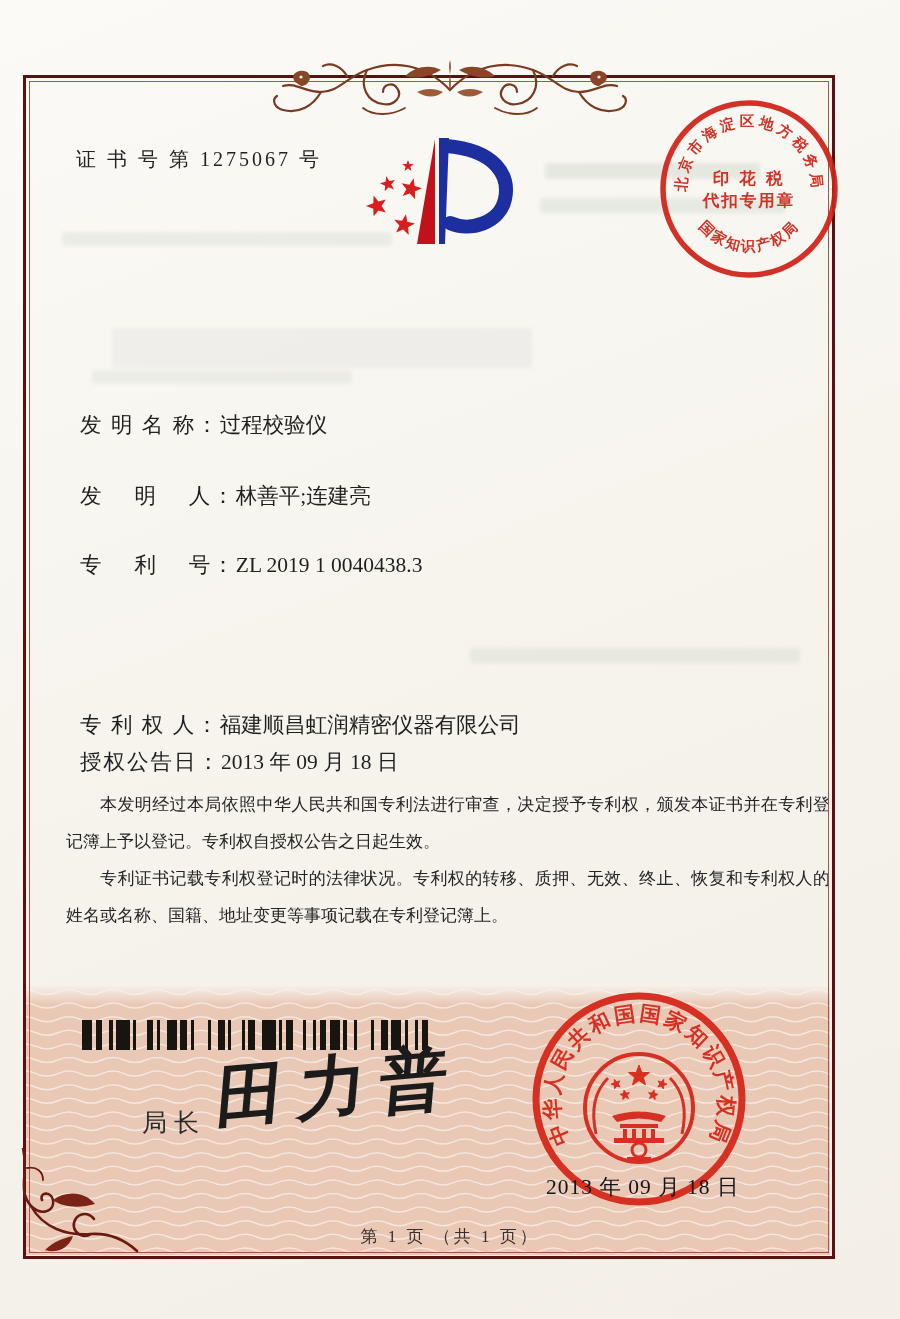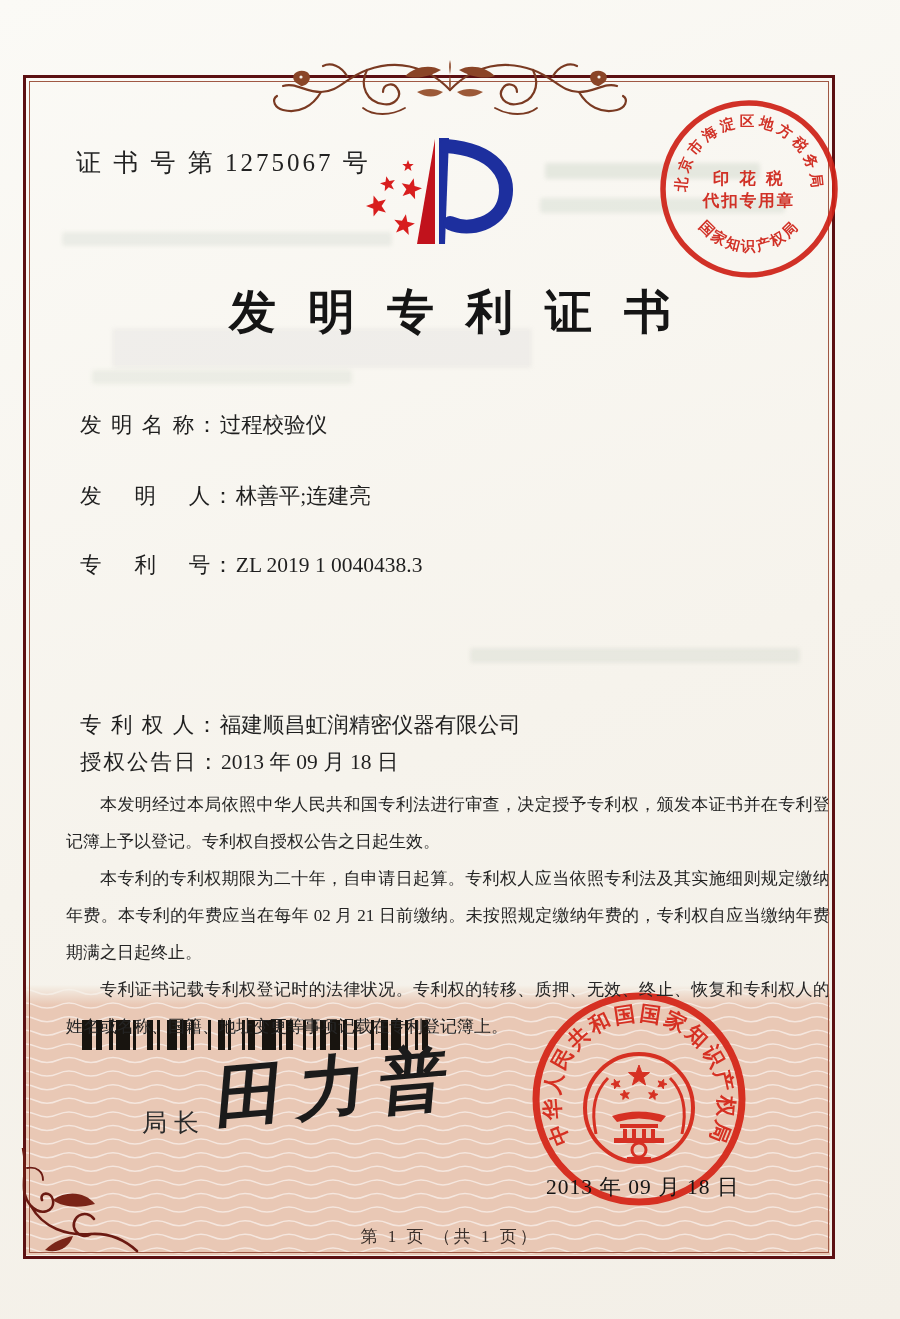--- a/index.html
+++ b/index.html
@@ -13,21 +13,21 @@
   
   .frame{
     position:absolute;left:23px;top:75px;width:806px;height:1178px;
     border:3px solid #5c1012;z-index:5;pointer-events:none;
   }
   .frame-inner{
     position:absolute;left:3px;top:3px;right:3px;bottom:3px;
     border:1px solid #a05844;
   }
   .cert-no{
-    position:absolute;left:76px;top:146px;font-size:25px;letter-spacing:3px;
+    position:absolute;left:76px;top:146px;font-size:20px;letter-spacing:3px;
     color:#222;z-index:3;
   }
   .title{
     position:absolute;left:0;right:0;top:281px;margin:0;text-align:center;
     font-size:47px;font-weight:700;letter-spacing:32px;padding-left:32px;
     color:#151515;z-index:3;
   }
   .field{position:absolute;left:80px;font-size:21.5px;z-index:3;white-space:nowrap;}
   .field .lbl{letter-spacing:2px;}
   .field .val{}
@@ -173,41 +173,39 @@
     <text font-size="14.5" font-weight="bold" fill="#cf2318" letter-spacing="4">
       <textPath href="#stamp-top-arc" startOffset="50%" text-anchor="middle">北京市海淀区地方税务局</textPath>
     </text>
     <text x="95" y="90" text-anchor="middle" font-size="16.5" font-weight="bold" fill="#cf2318" letter-spacing="3">印 花 税</text>
     <text x="95" y="112" text-anchor="middle" font-size="16.5" font-weight="bold" fill="#cf2318" letter-spacing="2">代扣专用章</text>
     <text font-size="14.5" font-weight="bold" fill="#cf2318" letter-spacing="2">
       <textPath href="#stamp-bot-arc" startOffset="50%" text-anchor="middle">国家知识产权局</textPath>
     </text>
   </svg>
 
-  <h1 class="title">发明专利证书</h1>
 
   <div class="field f0">
     <span class="lbl">发 明 名 称：</span><span class="val">过程校验仪</span>
   </div>
   <div class="field f1">
     <span class="lbl">发　 明　 人：</span><span class="val">林善平;连建亮</span>
   </div>
   <div class="field f2">
     <span class="lbl">专　 利　 号：</span><span class="val">ZL 2019 1 0040438.3</span>
   </div>
   <div class="field f4">
     <span class="lbl">专 利 权 人：</span><span class="val">福建顺昌虹润精密仪器有限公司</span>
   </div>
   <div class="field f5">
     <span class="lbl">授权公告日：</span><span class="val">2013 年 09 月 18 日</span>
   </div>
 
   <div class="body-text">
     <p>本发明经过本局依照中华人民共和国专利法进行审查，决定授予专利权，颁发本证书并在专利登记簿上予以登记。专利权自授权公告之日起生效。</p>
-    <p>本专利的专利权期限为二十年，自申请日起算。专利权人应当依照专利法及其实施细则规定缴纳年费。本专利的年费应当在每年 02 月 21 日前缴纳。未按照规定缴纳年费的，专利权自应当缴纳年费期满之日起终止。</p>
     <p>专利证书记载专利权登记时的法律状况。专利权的转移、质押、无效、终止、恢复和专利权人的姓名或名称、国籍、地址变更等事项记载在专利登记簿上。</p>
   </div>
 
   <div class="barcode" id="barcode">
       <span style="width: 10.2px; background: rgb(24, 20, 15);"></span>
       <span style="width: 3.4px; background: transparent;"></span>
       <span style="width: 6.8px; background: rgb(24, 20, 15);"></span>
       <span style="width: 6.8px; background: transparent;"></span>
       <span style="width: 3.4px; background: rgb(24, 20, 15);"></span>
       <span style="width: 3.4px; background: transparent;"></span>

